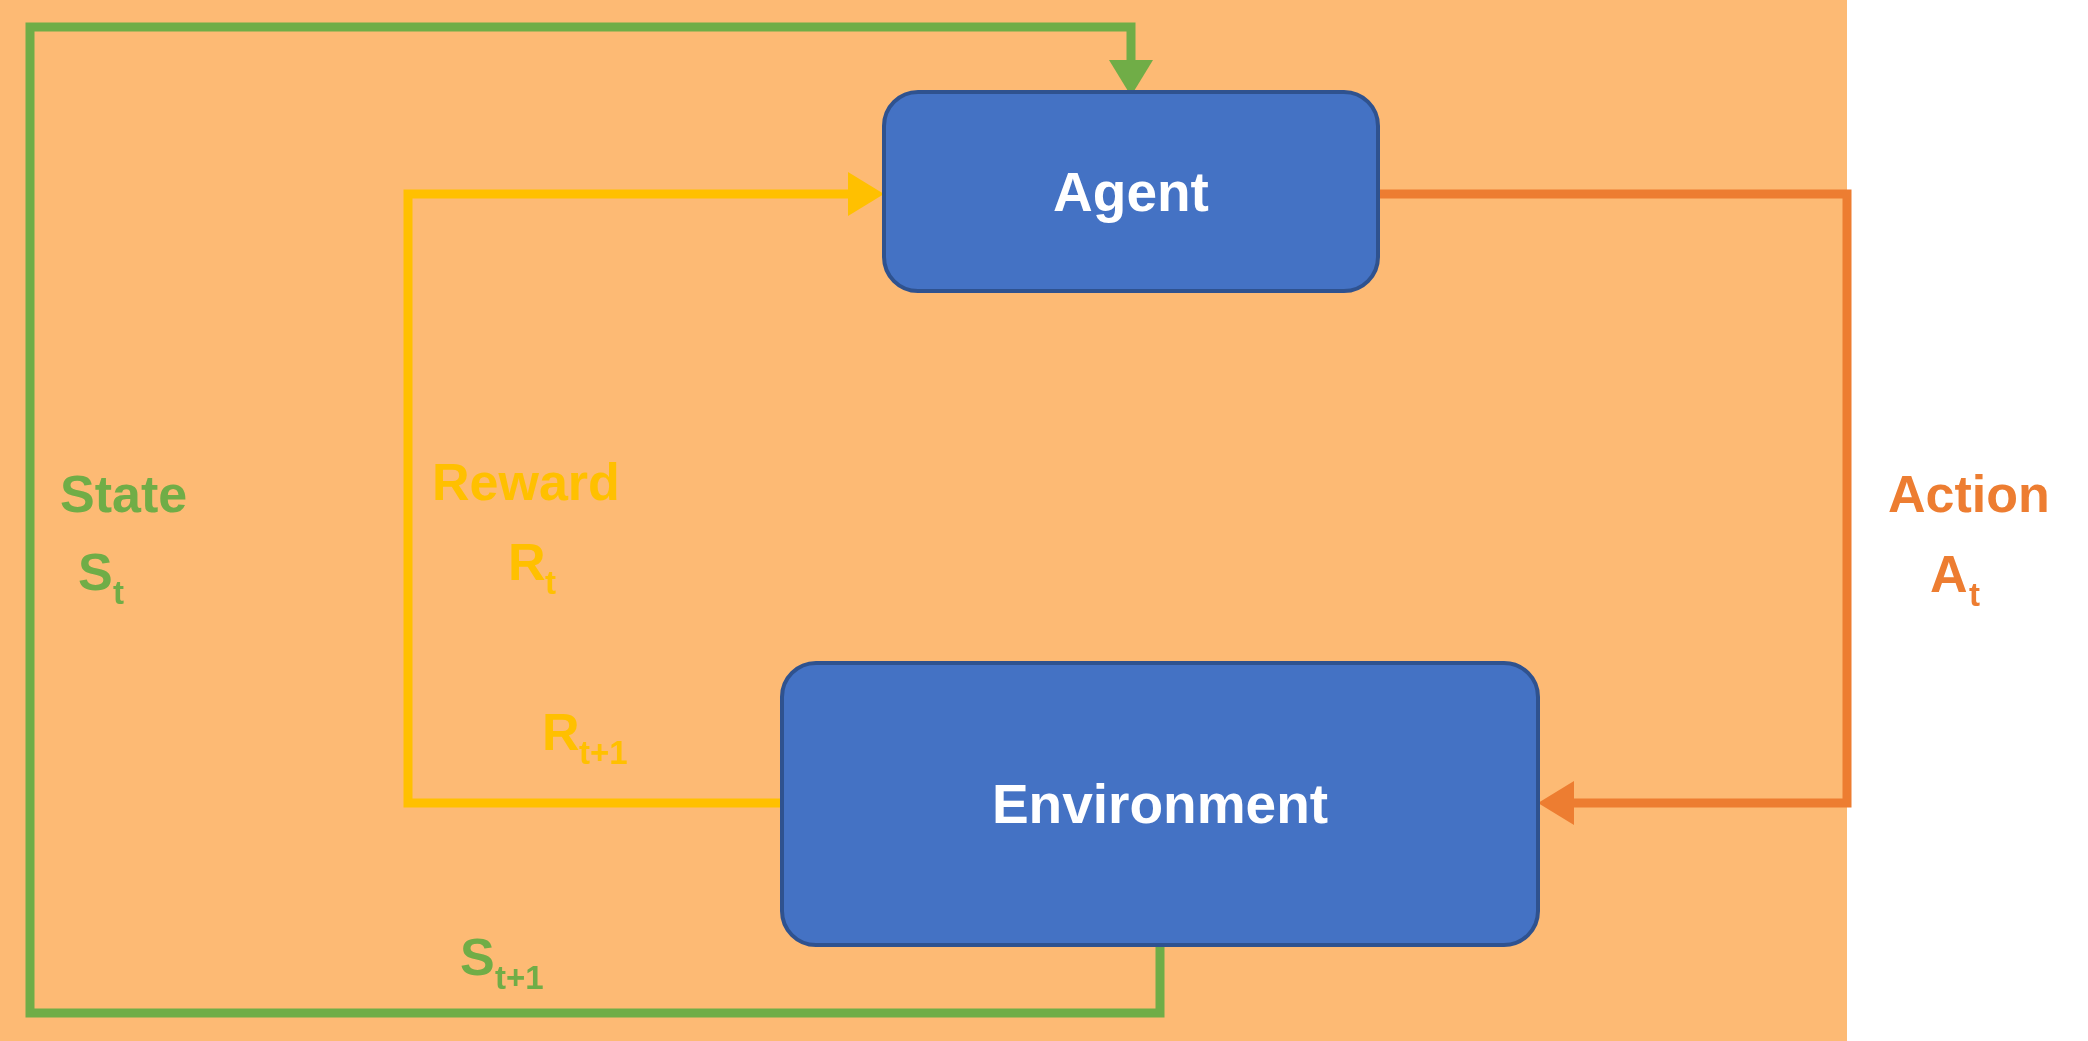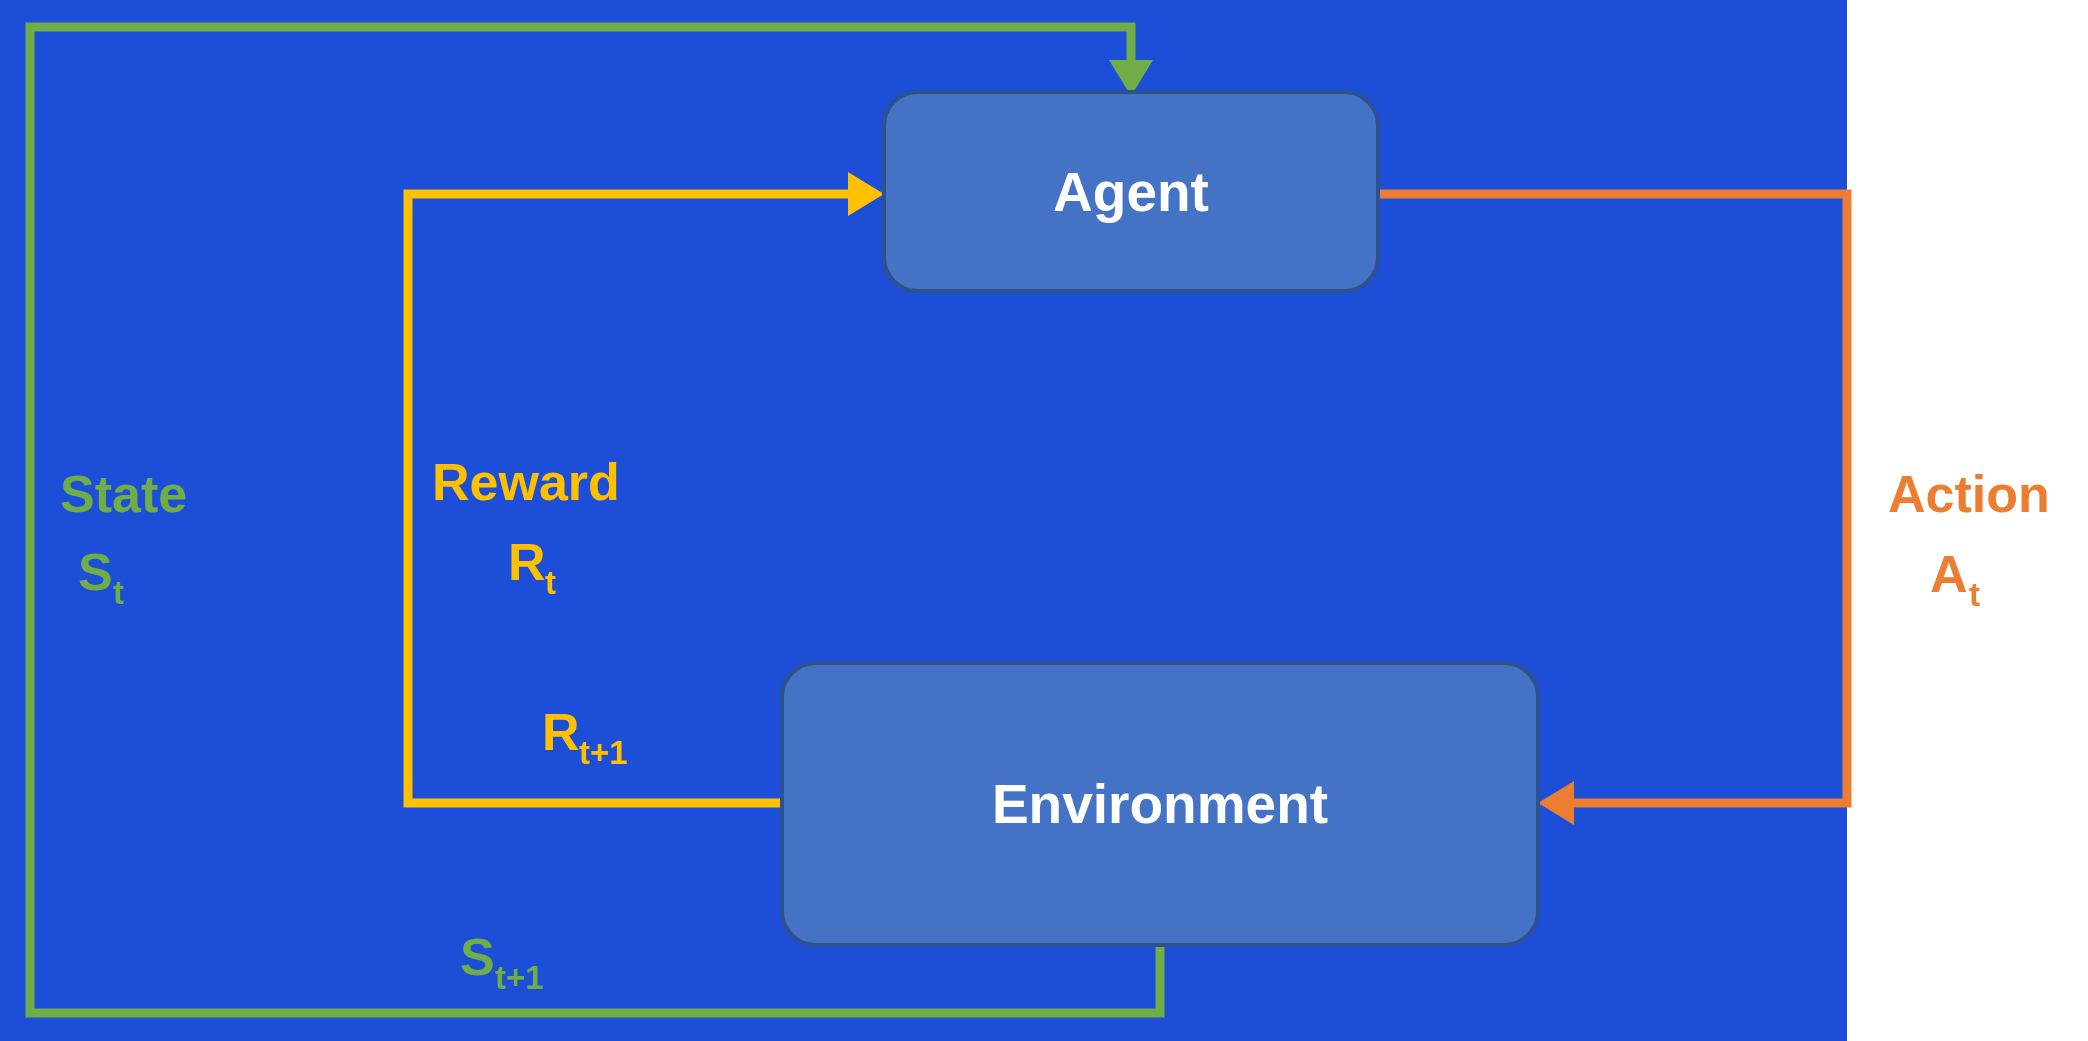--- a/index.html
+++ b/index.html
@@ -10,21 +10,21 @@
   body {
     width: 2088px;
     height: 1041px;
     font-family: "Liberation Sans", sans-serif;
     overflow: hidden;
   }
   #diagram-root {
     position: relative;
     width: 1847px;
     height: 1041px;
-    background: #1d4ed8;
+    background: #fdba74;
   }
   svg.diagram-canvas {
     position: absolute;
     top: 0;
     left: 0;
     width: 2088px;
     height: 1041px;
     display: block;
   }
   .node-label {

